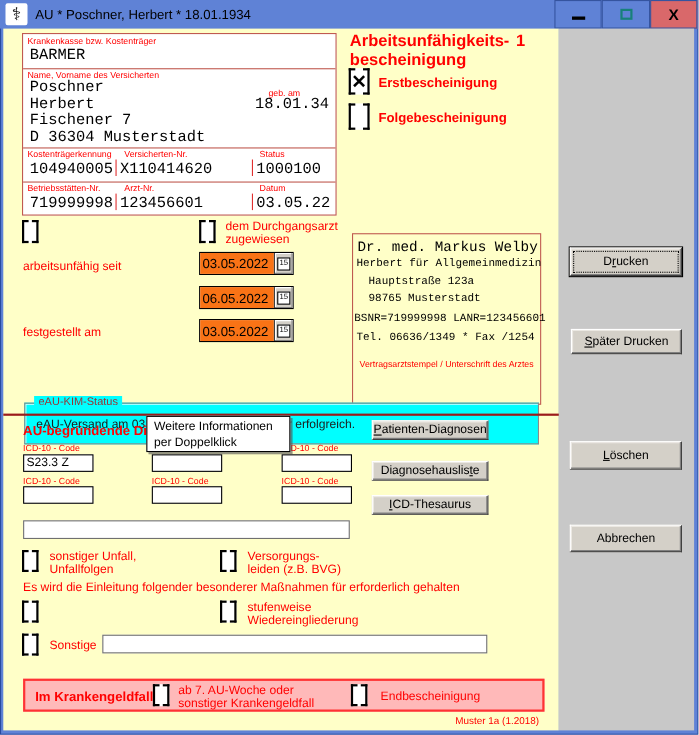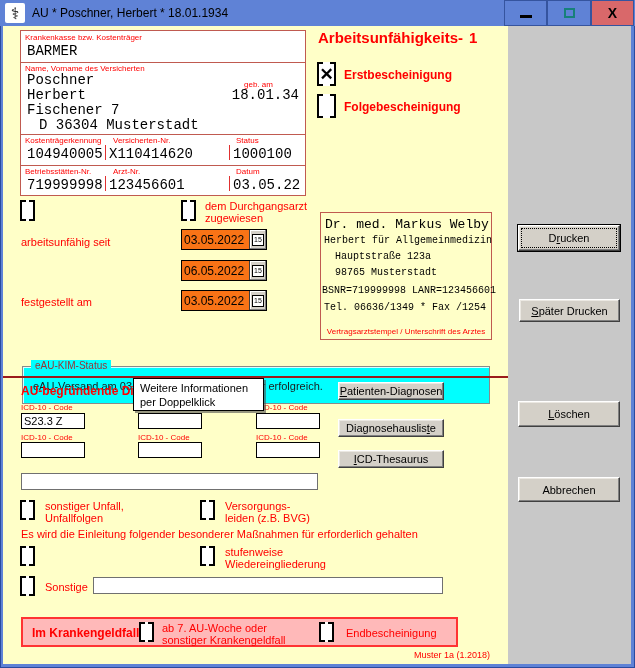--- a/index.html
+++ b/index.html
@@ -25,31 +25,31 @@
   .hline{position:absolute;left:0;right:0;height:1px;background:#c05a50;}
   .vsep{position:absolute;width:1px;height:15px;background:#e03030;}
   .cb{position:absolute;width:15px;height:21px;background:#fff;}
   .cb::before{content:"";position:absolute;left:0;top:0;bottom:0;width:4px;border:2px solid #000;border-right:0;}
   .cb::after{content:"";position:absolute;right:0;top:0;bottom:0;width:4px;border:2px solid #000;border-left:0;}
   .cb .mark{position:absolute;inset:0;display:flex;align-items:center;justify-content:center;font-size:17px;font-weight:bold;color:#000;}
   .datefield{position:absolute;width:86px;height:21px;border:1px solid #000;background:#fff;display:flex;align-items:stretch;}
   .datefield input{flex:1;min-width:0;border:0;outline:0;background:#f97316;font-family:"Liberation Sans",sans-serif;font-size:12px;padding-left:2px;color:#000;}
   .calbtn{width:17px;background:#d4d0c8;border:0;border-left:1px solid #404040;box-shadow:inset -1px -1px 0 #808080,inset 1px 1px 0 #fff;display:flex;align-items:center;justify-content:center;padding:0;}
   .calicon{width:12px;height:12px;background:#fff;border:1px solid #000;font-size:7px;line-height:10px;text-align:center;color:#000;}
-  .dbox{position:absolute;left:320px;top:212px;width:172px;height:128px;border:1px solid #c05a50;}
+  .dbox{position:absolute;left:320px;top:212px;width:172px;height:156px;border:1px solid #c05a50;}
   .eau{position:absolute;left:22px;top:338px;width:468px;height:38px;background:#00ffff;border:1px solid #8a8a8a;box-shadow:inset 1px 1px 0 #d9ffff;margin-top:28px;}
   .eau-legend{position:absolute;left:8px;top:-7px;background:#00ffff;padding:0 4px;font-size:10px;color:#993333;}
   .eau-msg{position:absolute;left:10px;top:13px;font-size:11px;color:#1c1c1c;}
   .sep{position:absolute;left:3px;top:376px;width:505px;height:2px;background:#9b1b1b;}
   .tooltip{position:absolute;left:133px;top:378px;width:131px;height:33px;background:#fff;border:1px solid #000;box-shadow:2px 2px 0 rgba(80,80,80,.6);font-size:11px;line-height:14px;color:#000;padding:2px 6px;white-space:pre-line;z-index:5;}
   .icd-input{position:absolute;width:64px;height:16px;border:1px solid #000;background:#fff;font-size:11px;padding:0 2px;font-family:"Liberation Sans",sans-serif;}
   .txt-input{position:absolute;border:1px solid #707070;background:#fff;font-size:11px;padding:0 2px;font-family:"Liberation Sans",sans-serif;}
   .btn3d{position:absolute;display:flex;align-items:center;justify-content:center;background:#d4d0c8;color:#000;font-size:11px;font-family:"Liberation Sans",sans-serif;border:1px solid;border-color:#fff #404040 #404040 #fff;box-shadow:inset -1px -1px 0 #808080,inset 1px 1px 0 #ebe8e2;cursor:default;}
   .default-btn{box-shadow:0 0 0 1px #000,inset -1px -1px 0 #808080,inset 1px 1px 0 #ebe8e2;outline:1px dotted #000;outline-offset:-4px;}
-  .kgbox{position:absolute;left:21px;top:617px;width:437px;height:30px;background:#ffb9b9;border:2px solid #f33;}
+  .kgbox{position:absolute;left:21px;top:617px;width:474px;height:30px;background:#ffb9b9;border:2px solid #f33;}
   .muster{position:absolute;left:400px;top:650px;width:90px;text-align:right;font-size:9px;color:#f00;}
 </style>
 </head>
 <body>
 
 <div class="window">
 
   <div class="titlebar">
     <div class="app-icon">⚕</div>
     <span class="title-text">AU * Poschner, Herbert * 18.01.1934</span>
@@ -70,21 +70,21 @@
   <div class="pbox">
     <span class="rl8" style="left:4px;top:2px;">Krankenkasse bzw. Kostenträger</span>
     <span class="mono14" style="left:6px;top:12px;">BARMER</span>
     <div class="hline" style="top:31px;"></div>
     <span class="rl8" style="left:4px;top:33px;">Name, Vorname des Versicherten</span>
     <span class="mono14" style="left:6px;top:41px;">Poschner</span>
     <span class="mono14" style="left:6px;top:56px;">Herbert</span>
     <span class="rl8" style="left:223px;top:49px;">geb. am</span>
     <span class="mono14" style="right:6px;top:56px;">18.01.34</span>
     <span class="mono14" style="left:6px;top:71px;">Fischener 7</span>
-    <span class="mono14" style="left:6px;top:86px;margin-left:12px;">D 36304 Musterstadt</span>
+    <span class="mono14" style="left:6px;top:86px;">D 36304 Musterstadt</span>
     <div class="hline" style="top:103px;"></div>
     <span class="rl8" style="left:4px;top:105px;">Kostenträgerkennung</span>
     <span class="rl8" style="left:92px;top:105px;">Versicherten-Nr.</span>
     <span class="rl8" style="left:215px;top:105px;">Status</span>
     <div class="vsep" style="left:84px;top:114px;"></div>
     <div class="vsep" style="left:208px;top:114px;"></div>
     <span class="mono14" style="left:6px;top:115px;">104940005</span>
     <span class="mono14" style="left:88px;top:115px;">X110414620</span>
     <span class="mono14" style="left:212px;top:115px;">1000100</span>
     <div class="hline" style="top:134px;"></div>
@@ -93,20 +93,21 @@
     <span class="rl8" style="left:215px;top:136px;">Datum</span>
     <div class="vsep" style="left:84px;top:145px;"></div>
     <div class="vsep" style="left:208px;top:145px;"></div>
     <span class="mono14" style="left:6px;top:146px;">719999998</span>
     <span class="mono14" style="left:88px;top:146px;">123456601</span>
     <span class="mono14" style="left:212px;top:146px;">03.05.22</span>
   </div>
 
   <span class="rbold15" style="left:318px;top:29px;">Arbeitsunfähigkeits-</span>
   <span class="rbold15" style="left:469px;top:29px;">1</span>
+  <span class="rbold15" style="left:318px;top:46px;">bescheinigung</span>
 
   <div class="cb" style="left:317px;top:62px;width:19px;height:24px;">
     <span class="mark">✕</span>
   </div>
   <span class="rbold12" style="left:344px;top:68px;">Erstbescheinigung</span>
   <div class="cb" style="left:317px;top:94px;width:19px;height:24px;"></div>
   <span class="rbold12" style="left:344px;top:100px;">Folgebescheinigung</span>
 
   <div class="cb" style="left:20px;top:200px;"></div>
   <div class="cb" style="left:181px;top:200px;"></div>

